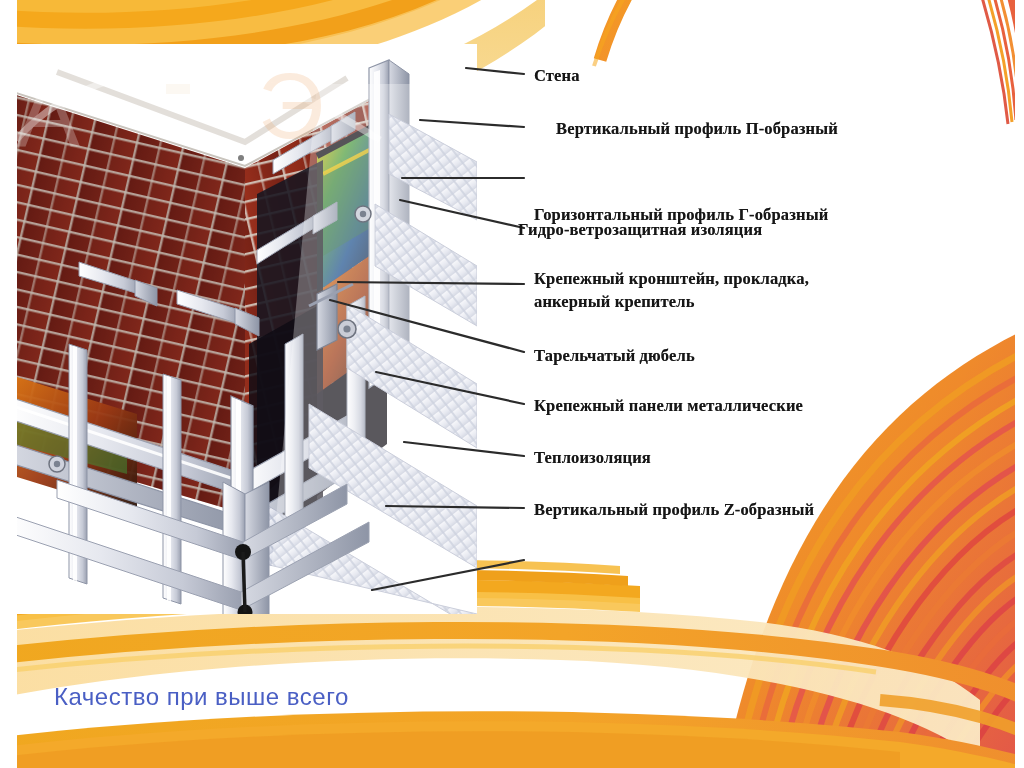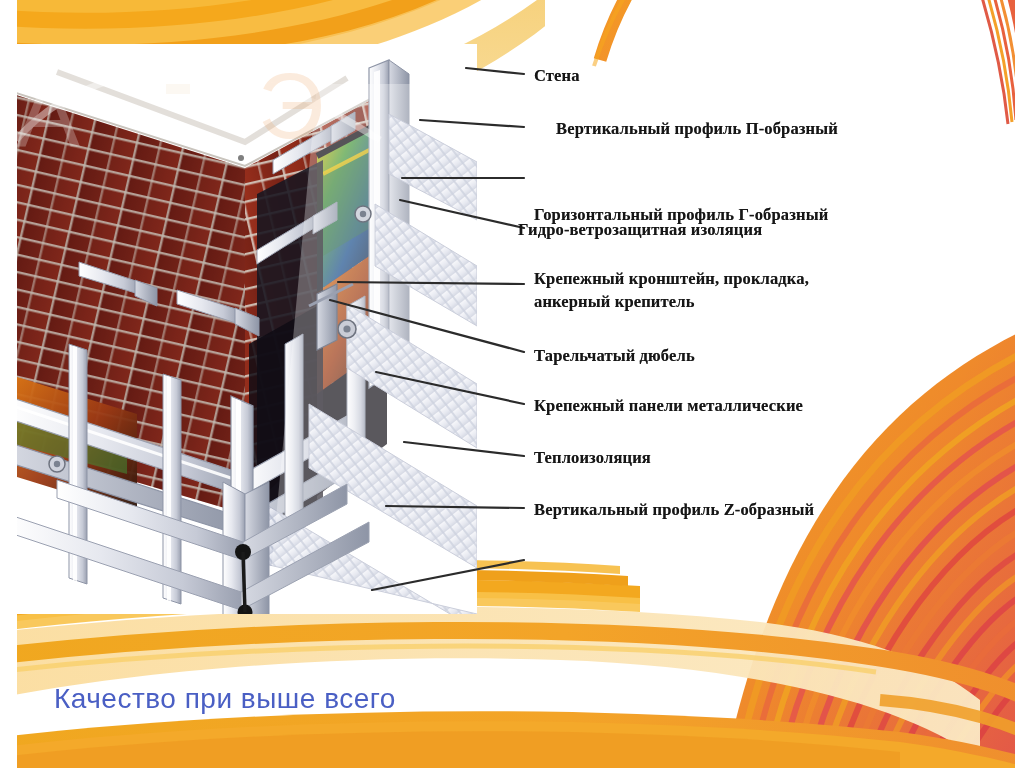--- a/index.html
+++ b/index.html
@@ -38,21 +38,21 @@
     text-shadow:0 0 0.6px rgba(0,0,0,.5);
   }
   .label.two{white-space:normal;width:380px;}
 
   
   #caption{
     position:absolute;left:54px;top:683px;
     z-index:35;
     font-family:"Liberation Sans", sans-serif;
     font-weight:normal;
-    font-size:28px;
+    font-size:24px;
     color:#4a5fc4;
     letter-spacing:0.5px;
     white-space:nowrap;
   }
   
   #watermark{
     position:absolute;left:8px;top:28px;width:380px;height:140px;
     z-index:25;opacity:.5;pointer-events:none;
   }
 </style>

